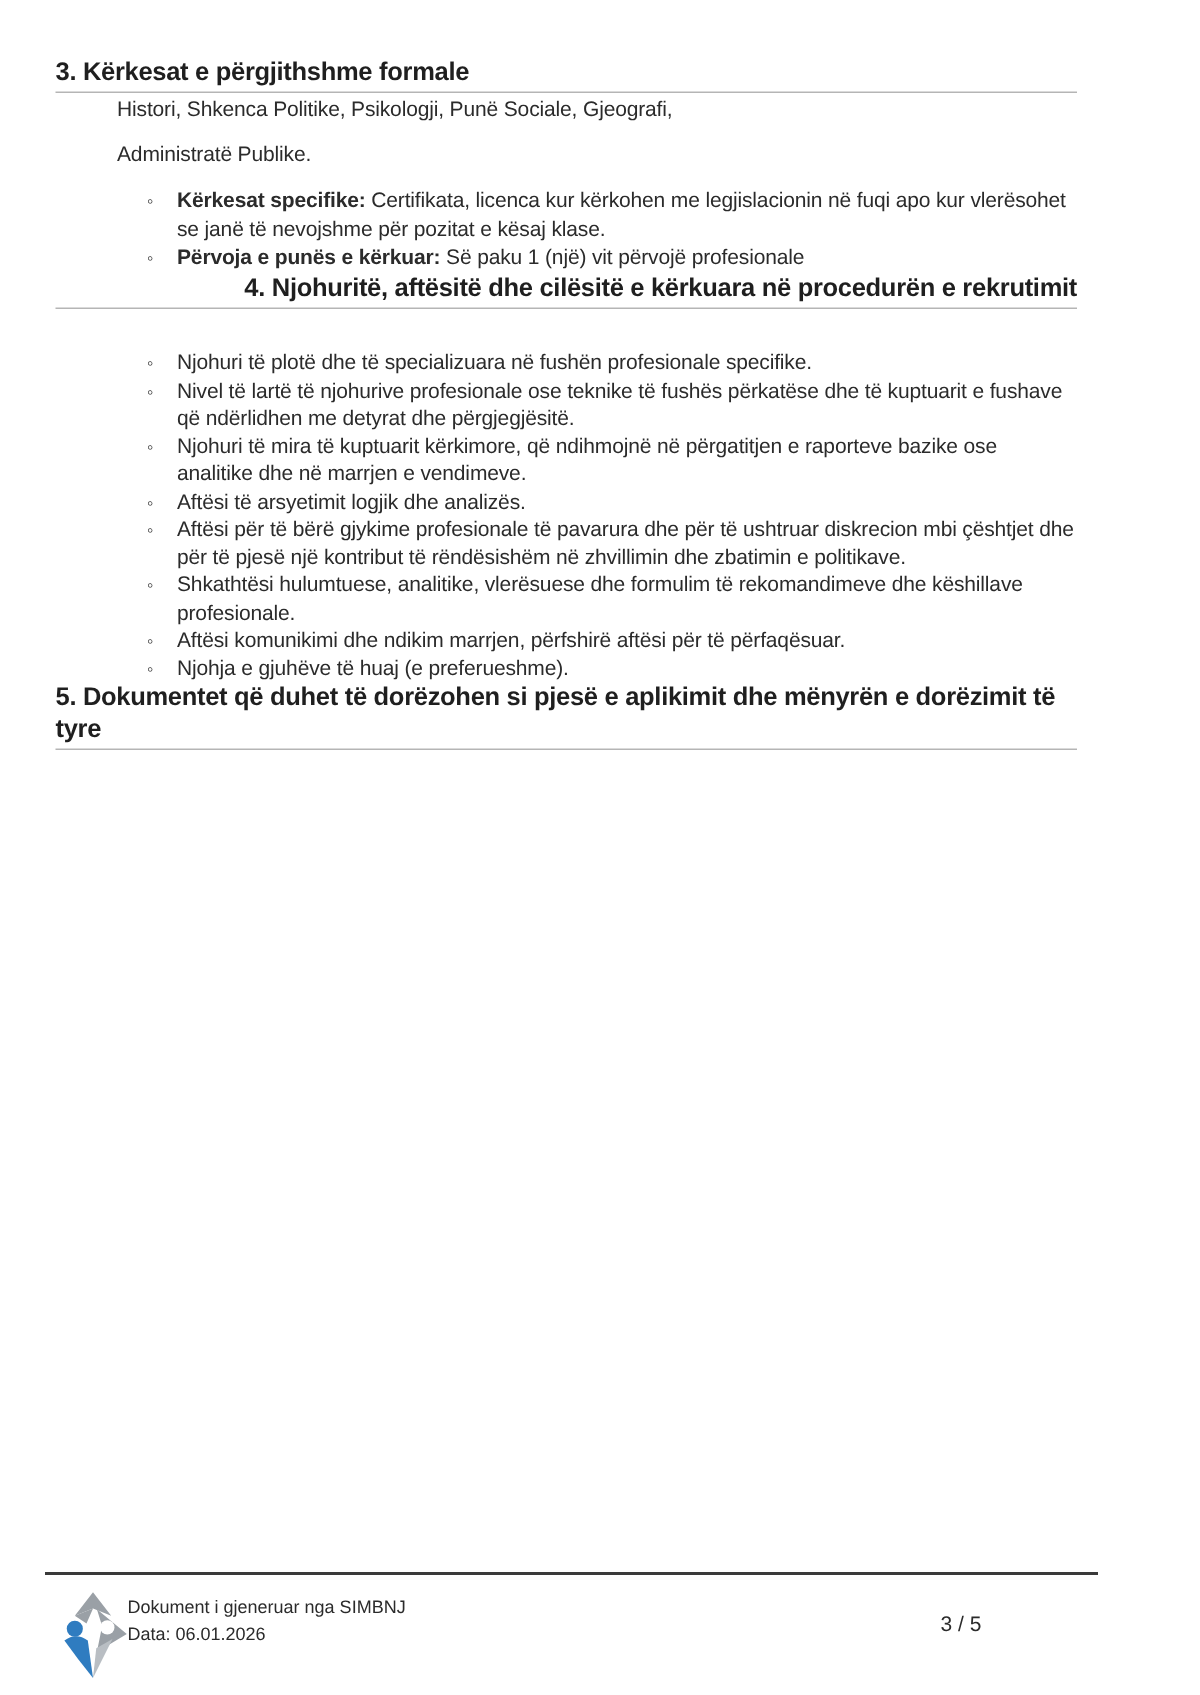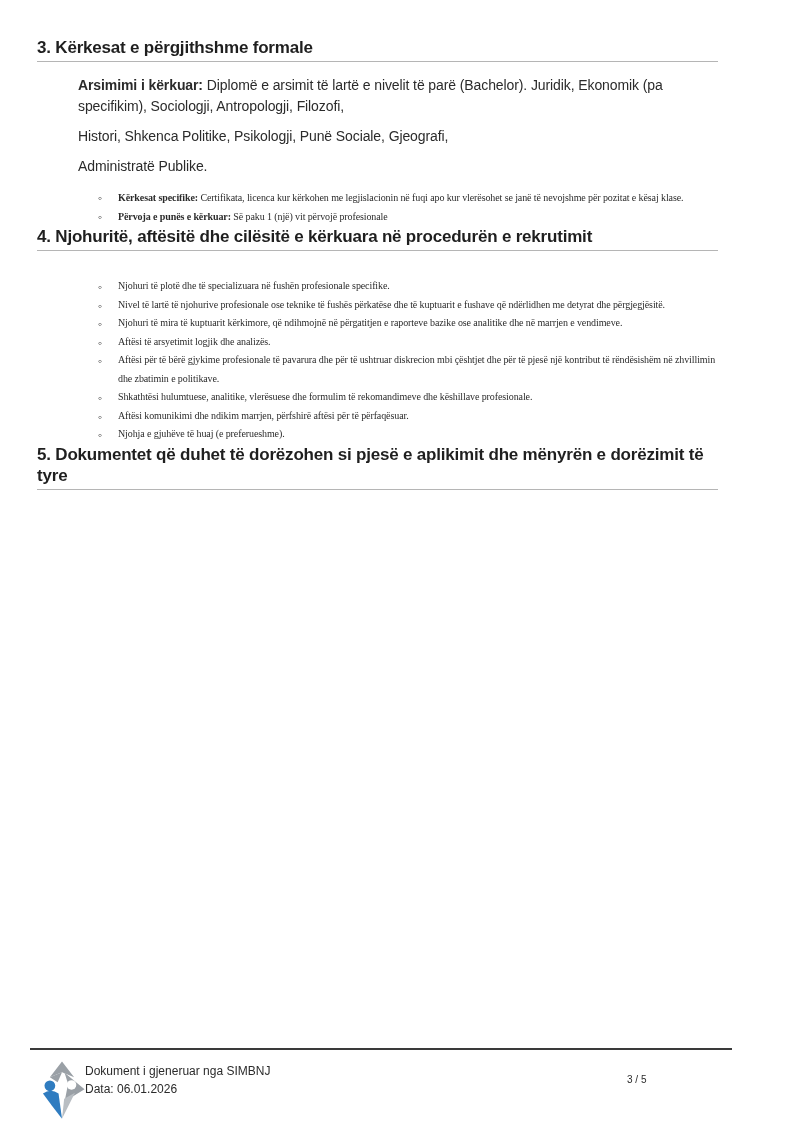--- a/index.html
+++ b/index.html
@@ -21,38 +21,37 @@
     margin: 0;
     font-size: 17px;
     line-height: 21px;
     font-weight: bold;
     color: var(--heading, #1f1f1f);
     letter-spacing: -0.2px;
     padding-bottom: 3px;
     border-bottom: 1px solid var(--heading-rule, #b5b5b5);
   }
   .sec3-heading { margin-top: 0; }
-  .sec4-heading { margin-top: 17px; }
+  .sec4-heading { margin-top: 17px; text-align: right; }
   .sec5-heading { margin-top: 22px; }
   .body-indent { margin-left: 41px; }
   p.doc-paragraph {
     margin: 0 0 9px 0;
     font-size: 14px;
     line-height: 21px;
     letter-spacing: -0.1px;
   }
   p.first-paragraph { margin-top: 13px; }
   ul.bullets {
     list-style: none;
     margin: 11px 0 0 81px;
     padding: 0;
-    font-size: 10px;
+    font-size: 14px;
     line-height: 19px;
     letter-spacing: -0.1px;
-    font-family: Liberation Serif, serif;
   }
   .body-indent ul.bullets { margin-left: 40px; }
   ul.bullets li {
     position: relative;
     margin: 0;
   }
   ul.bullets.tight { line-height: 18.5px; margin-top: 26px; }
   ul.bullets li::before {
     content: "\25E6";
     position: absolute;
@@ -77,33 +76,32 @@
   .footer-textblock {
     position: absolute;
     left: 85px; top: 1063px;
     font-size: 12px;
     line-height: 17.5px;
     color: var(--text, #2b2b2b);
   }
   .page-indicator {
     position: absolute;
     left: 627px; top: 1074px;
-    font-size: 10px;
+    font-size: 14px;
     color: var(--text, #2b2b2b);
   }
 </style>
 </head>
 <body>
 
 <div class="page">
 
   <section>
     <h2 class="section-heading sec3-heading">3. Kërkesat e përgjithshme formale</h2>
     <div class="body-indent">
-      <p class="doc-paragraph first-paragraph"><strong>Arsimimi i kërkuar:</strong><span> Diplomë e arsimit të lartë e nivelit të parë (Bachelor). Juridik, Ekonomik (pa specifikim), Sociologji, Antropologji, Filozofi,</span></p>
       <p class="doc-paragraph"><span>Histori, Shkenca Politike, Psikologji, Punë Sociale, Gjeografi,</span></p>
       <p class="doc-paragraph"><span>Administratë Publike.</span></p>
       <ul class="bullets">
         <li><strong>Kërkesat specifike:</strong><span> Certifikata, licenca kur kërkohen me legjislacionin në fuqi apo kur vlerësohet se janë të nevojshme për pozitat e kësaj klase.</span></li>
         <li><strong>Përvoja e punës e kërkuar:</strong><span> Së paku 1 (një) vit përvojë profesionale</span></li>
       </ul>
     </div>
   </section>
 
   <section>

